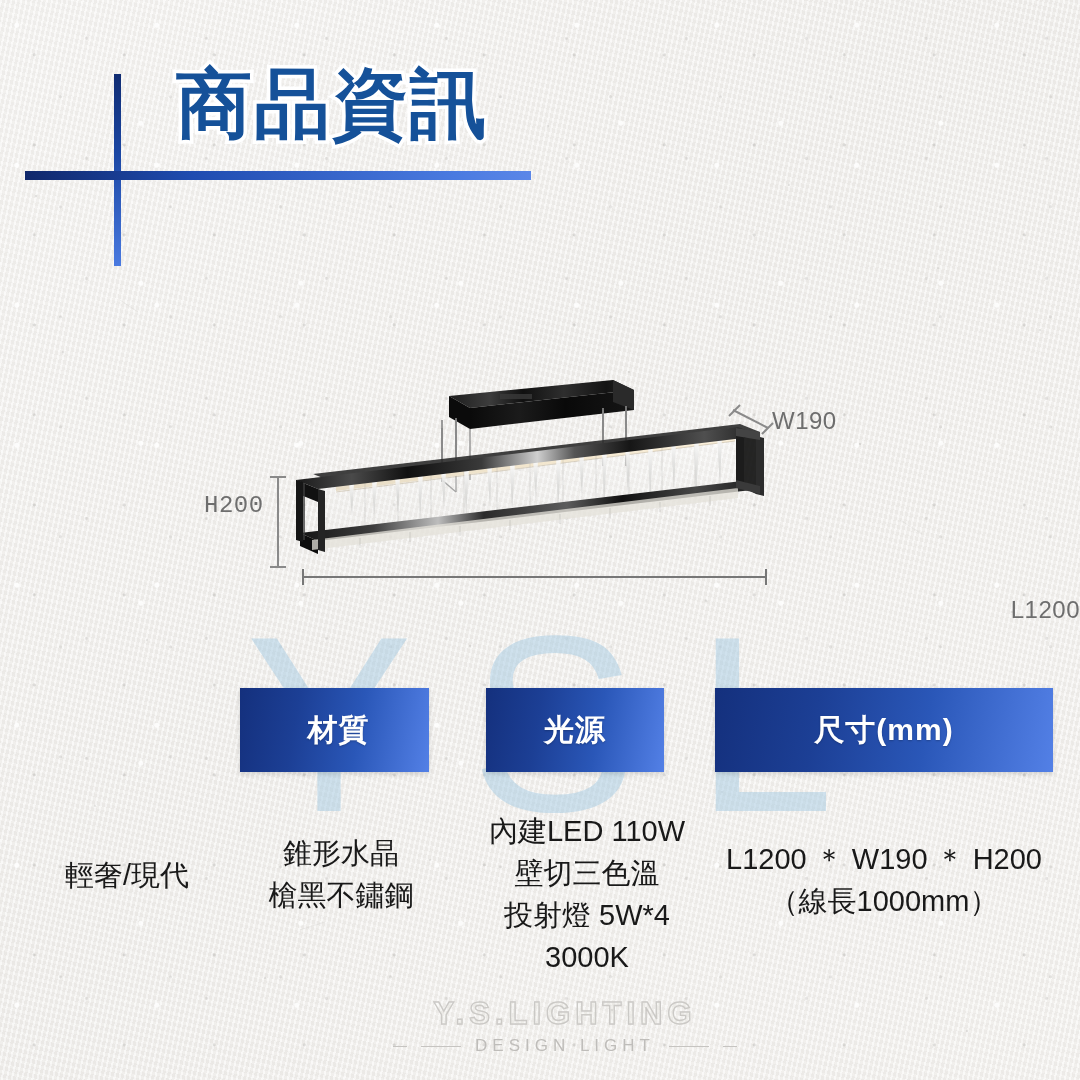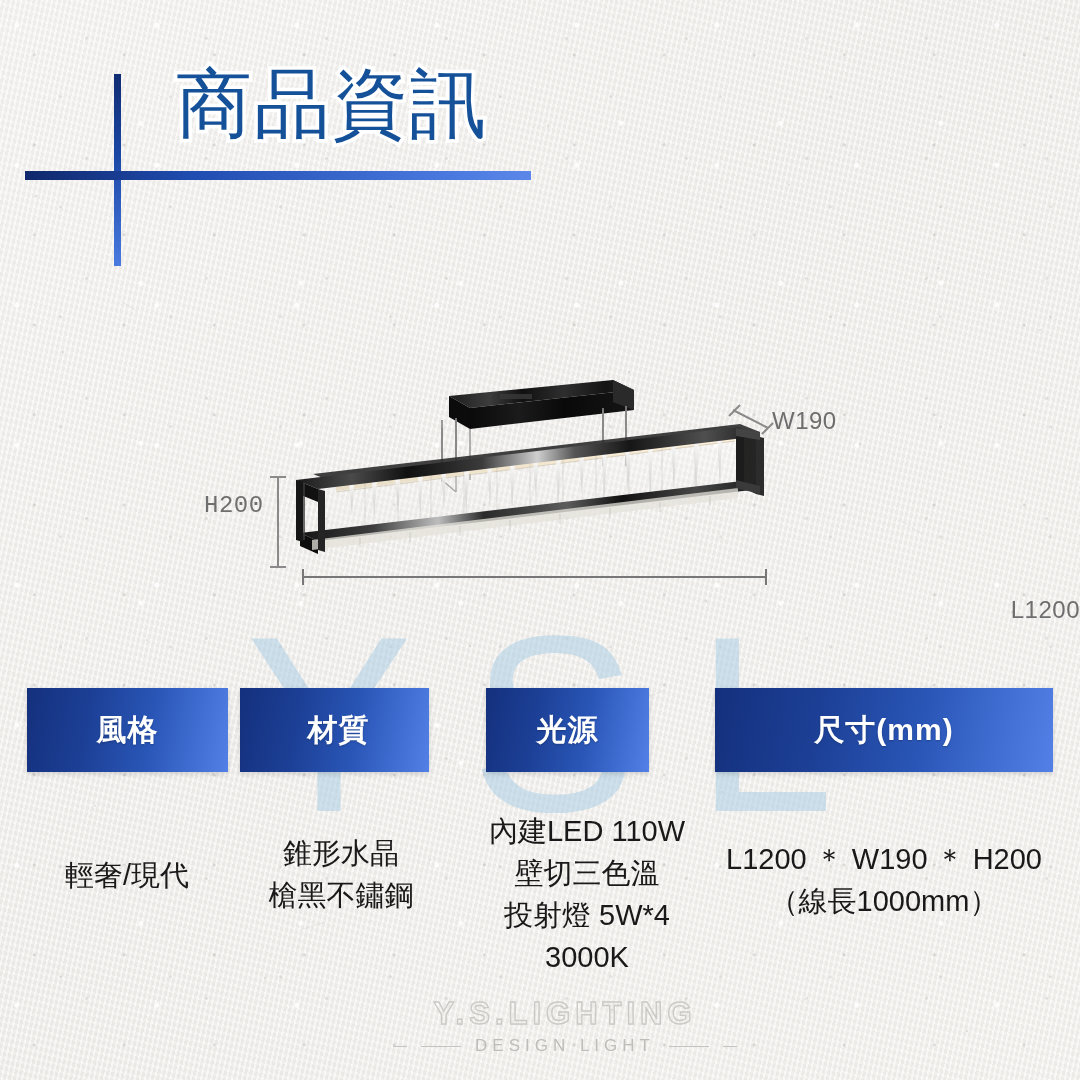--- a/index.html
+++ b/index.html
@@ -76,21 +76,21 @@
     top: 171px;
     width: 506px;
     height: 9px;
     background: linear-gradient(to right, #10286b 0%, #1f4cb0 33%, #4a7ae0 85%, #5b87e8 100%);
   }
   .page-title {
     position: absolute;
     left: 176px;
     top: 66px;
     font-size: 76px;
-    font-weight: 400;
+    font-weight: 700;
     line-height: 1;
     color: #155199;
     letter-spacing: 2px;
     -webkit-text-stroke: 7px #ffffff;
     paint-order: stroke fill;
     white-space: nowrap;
   }
 
   
   .product-stage {
@@ -136,21 +136,21 @@
   .spec-head span {
     color: #ffffff;
     font-size: 30px;
     font-weight: 700;
     letter-spacing: 1px;
     text-shadow: 0 1px 2px rgba(0,0,0,.22);
     white-space: nowrap;
   }
   #spec-head-0 { left: 27px;  width: 201px; }
   #spec-head-1 { left: 240px; width: 181px; padding-left: 8px; }
-  #spec-head-2 { left: 486px; width: 163px; }
+  #spec-head-2 { left: 486px; width: 178px; }
   #spec-head-3 { left: 715px; width: 338px; }
 
   .spec-body {
     position: absolute;
     top: 812px;
     height: 160px;
     color: #191919;
     font-size: 29px;
     line-height: 42px;
     text-align: center;
@@ -429,23 +429,20 @@
         <line x1="766" y1="389" x2="766" y2="405"></line>
       </g>
     </svg>
   </div>
 
   <div class="dim-label" id="dim-h200">H200</div>
   <div class="dim-label" id="dim-w190">W190</div>
   <div class="dim-label" id="dim-l1200">L1200</div>
 
   <div class="spec-row-headers">
-    <div class="spec-head" id="spec-head-0">
-      <span>風格</span>
-    </div>
     <div class="spec-head" id="spec-head-1">
       <span>材質</span>
     </div>
     <div class="spec-head" id="spec-head-2">
       <span>光源</span>
     </div>
     <div class="spec-head" id="spec-head-3">
       <span>尺寸(mm)</span>
     </div>
   </div>

